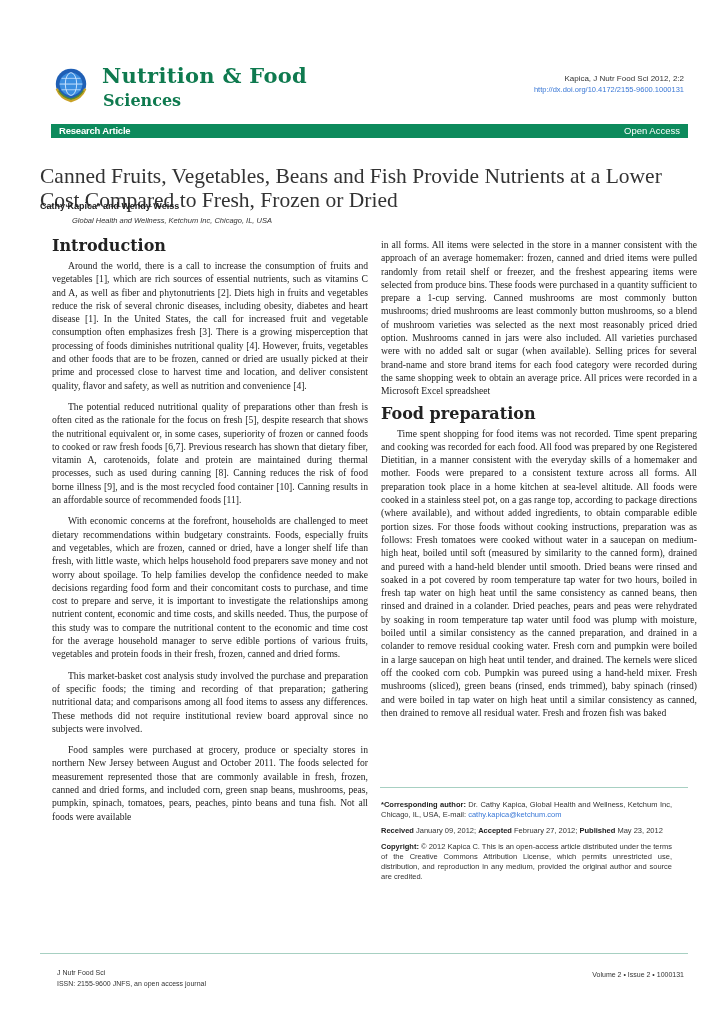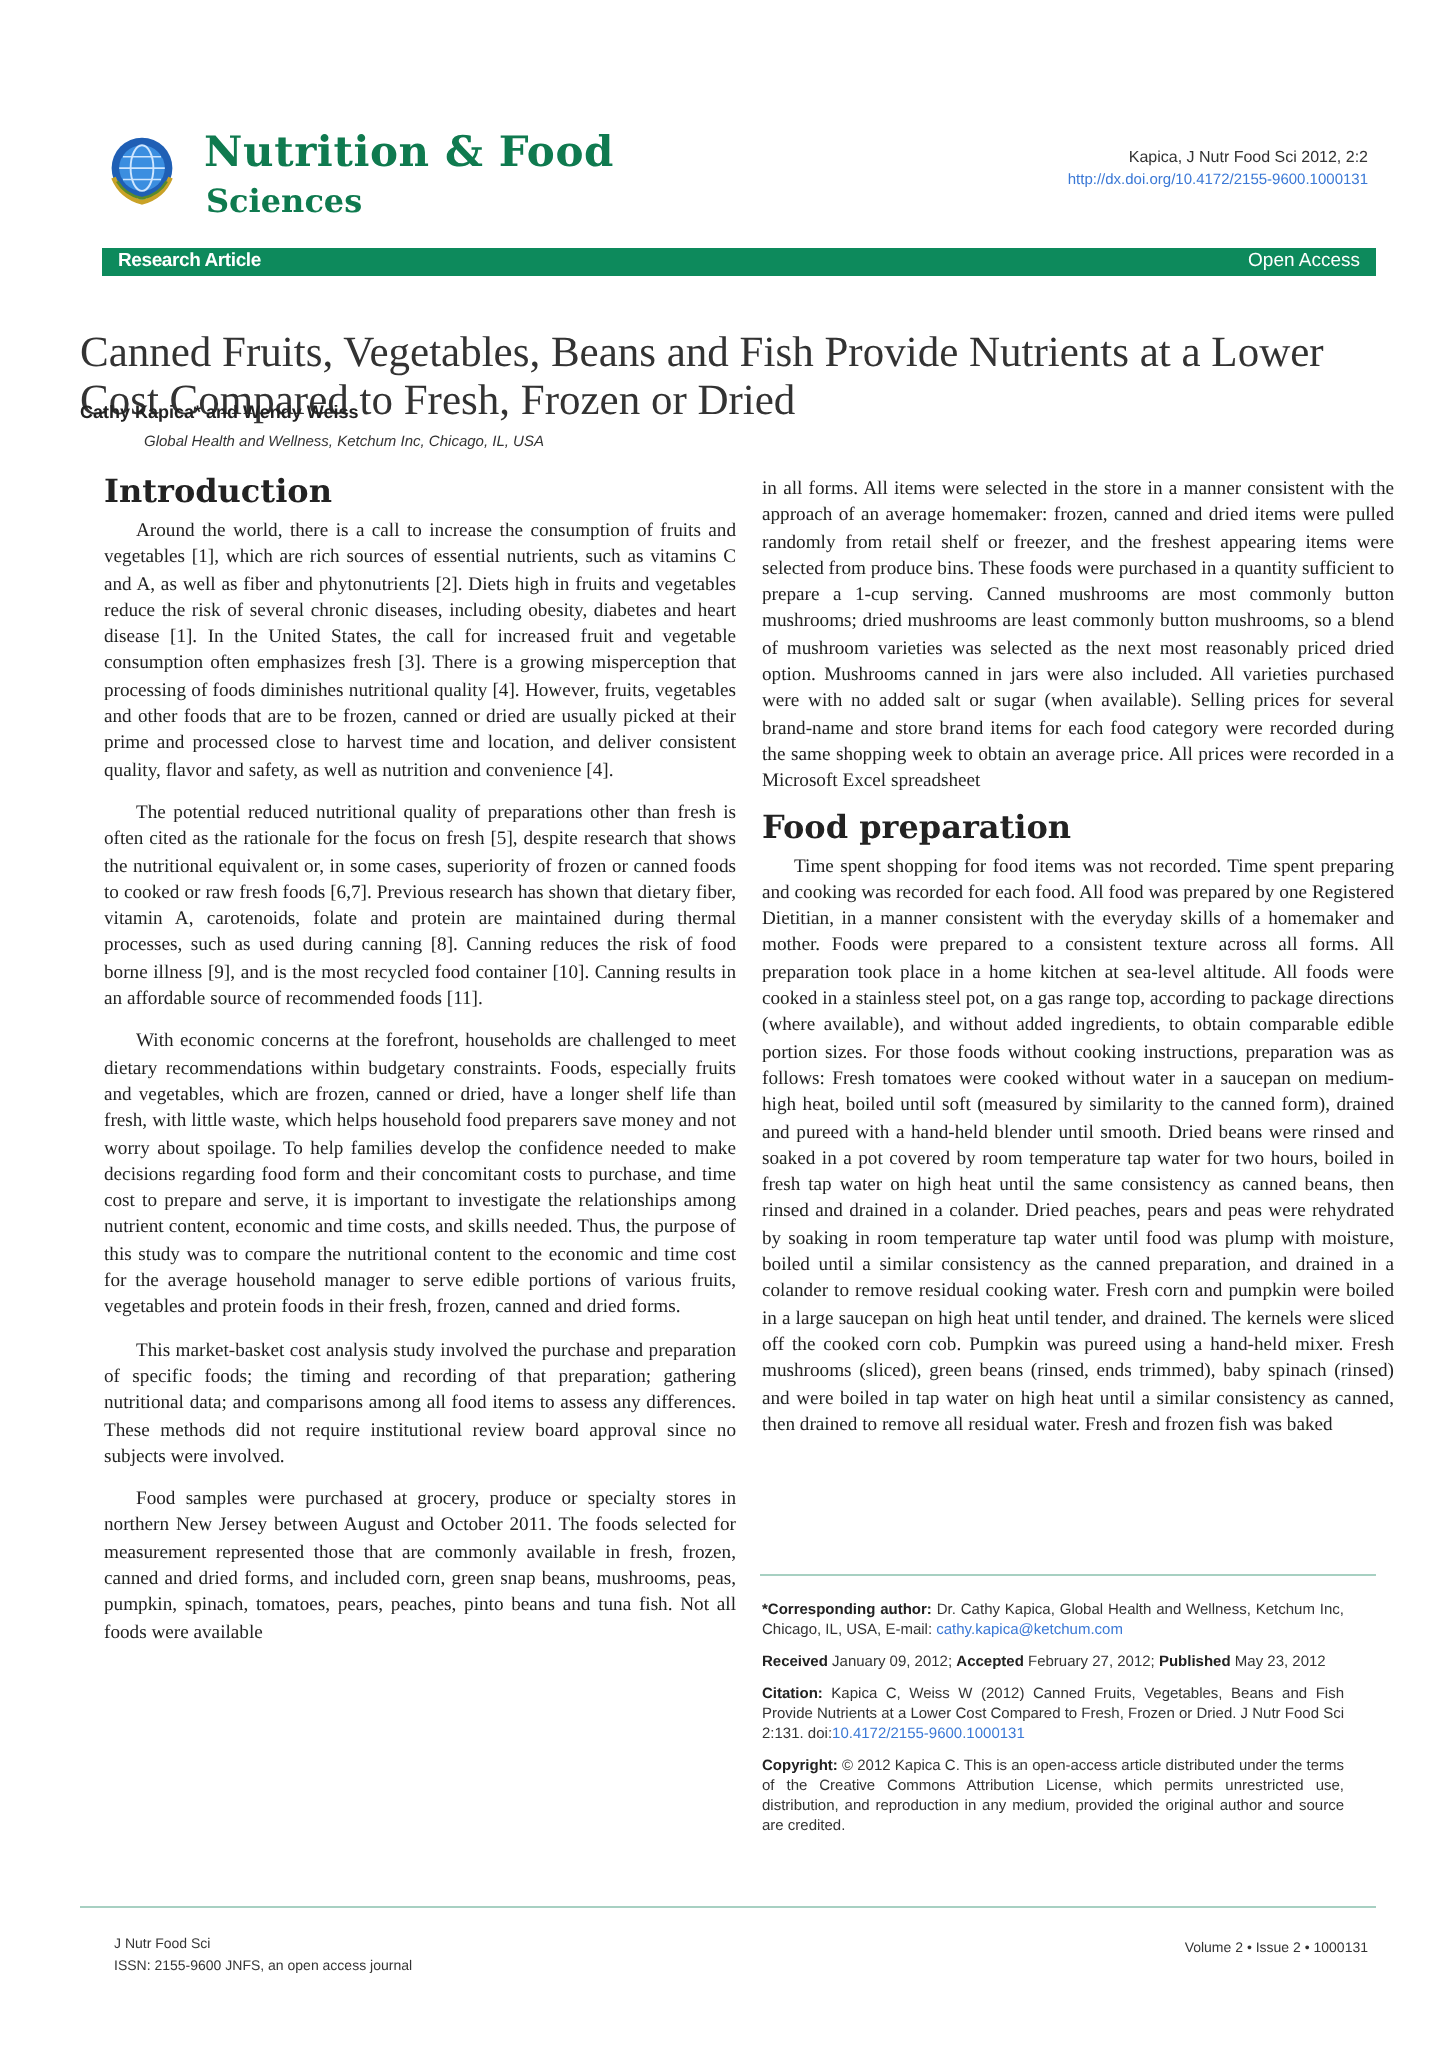--- a/index.html
+++ b/index.html
@@ -81,21 +81,20 @@
 <div class="col col-right">
   <p class="noindent">in all forms. All items were selected in the store in a manner consistent with the approach of an average homemaker: frozen, canned and dried items were pulled randomly from retail shelf or freezer, and the freshest appearing items were selected from produce bins. These foods were purchased in a quantity sufficient to prepare a 1-cup serving. Canned mushrooms are most commonly button mushrooms; dried mushrooms are least commonly button mushrooms, so a blend of mushroom varieties was selected as the next most reasonably priced dried option. Mushrooms canned in jars were also included. All varieties purchased were with no added salt or sugar (when available). Selling prices for several brand-name and store brand items for each food category were recorded during the same shopping week to obtain an average price. All prices were recorded in a Microsoft Excel spreadsheet</p>
   <h2 class="sub">Food preparation</h2>
   <p>Time spent shopping for food items was not recorded. Time spent preparing and cooking was recorded for each food. All food was prepared by one Registered Dietitian, in a manner consistent with the everyday skills of a homemaker and mother. Foods were prepared to a consistent texture across all forms. All preparation took place in a home kitchen at sea-level altitude. All foods were cooked in a stainless steel pot, on a gas range top, according to package directions (where available), and without added ingredients, to obtain comparable edible portion sizes. For those foods without cooking instructions, preparation was as follows: Fresh tomatoes were cooked without water in a saucepan on medium-high heat, boiled until soft (measured by similarity to the canned form), drained and pureed with a hand-held blender until smooth. Dried beans were rinsed and soaked in a pot covered by room temperature tap water for two hours, boiled in fresh tap water on high heat until the same consistency as canned beans, then rinsed and drained in a colander. Dried peaches, pears and peas were rehydrated by soaking in room temperature tap water until food was plump with moisture, boiled until a similar consistency as the canned preparation, and drained in a colander to remove residual cooking water. Fresh corn and pumpkin were boiled in a large saucepan on high heat until tender, and drained. The kernels were sliced off the cooked corn cob. Pumpkin was pureed using a hand-held mixer. Fresh mushrooms (sliced), green beans (rinsed, ends trimmed), baby spinach (rinsed) and were boiled in tap water on high heat until a similar consistency as canned, then drained to remove all residual water. Fresh and frozen fish was baked</p>
 </div>
 
 <div class="note-rule-top"></div>
 <div class="notes">
   <p><b>*Corresponding author:</b><span> Dr. Cathy Kapica, Global Health and Wellness, Ketchum Inc, Chicago, IL, USA, E-mail: </span><span class="link">cathy.kapica@ketchum.com</span></p>
   <p><b>Received</b><span> January 09, 2012; </span><b>Accepted</b><span> February 27, 2012; </span><b>Published</b><span> May 23, 2012</span></p>
-  <p><b>Citation:</b><span> Kapica C, Weiss W (2012) Canned Fruits, Vegetables, Beans and Fish Provide Nutrients at a Lower Cost Compared to Fresh, Frozen or Dried. J Nutr Food Sci 2:131. doi:</span><span class="link">10.4172/2155-9600.1000131</span></p>
   <p><b>Copyright:</b><span> © 2012 Kapica C. This is an open-access article distributed under the terms of the Creative Commons Attribution License, which permits unrestricted use, distribution, and reproduction in any medium, provided the original author and source are credited.</span></p>
 </div>
 <div class="left-rule-bottom"></div>
 <div class="note-rule-bottom"></div>
 
 <div class="footer-left">
   <div>J Nutr Food Sci</div>
   <div>ISSN: 2155-9600 JNFS, an open access journal</div>
 </div>
 <div class="footer-right">Volume 2 • Issue 2 • 1000131</div>

